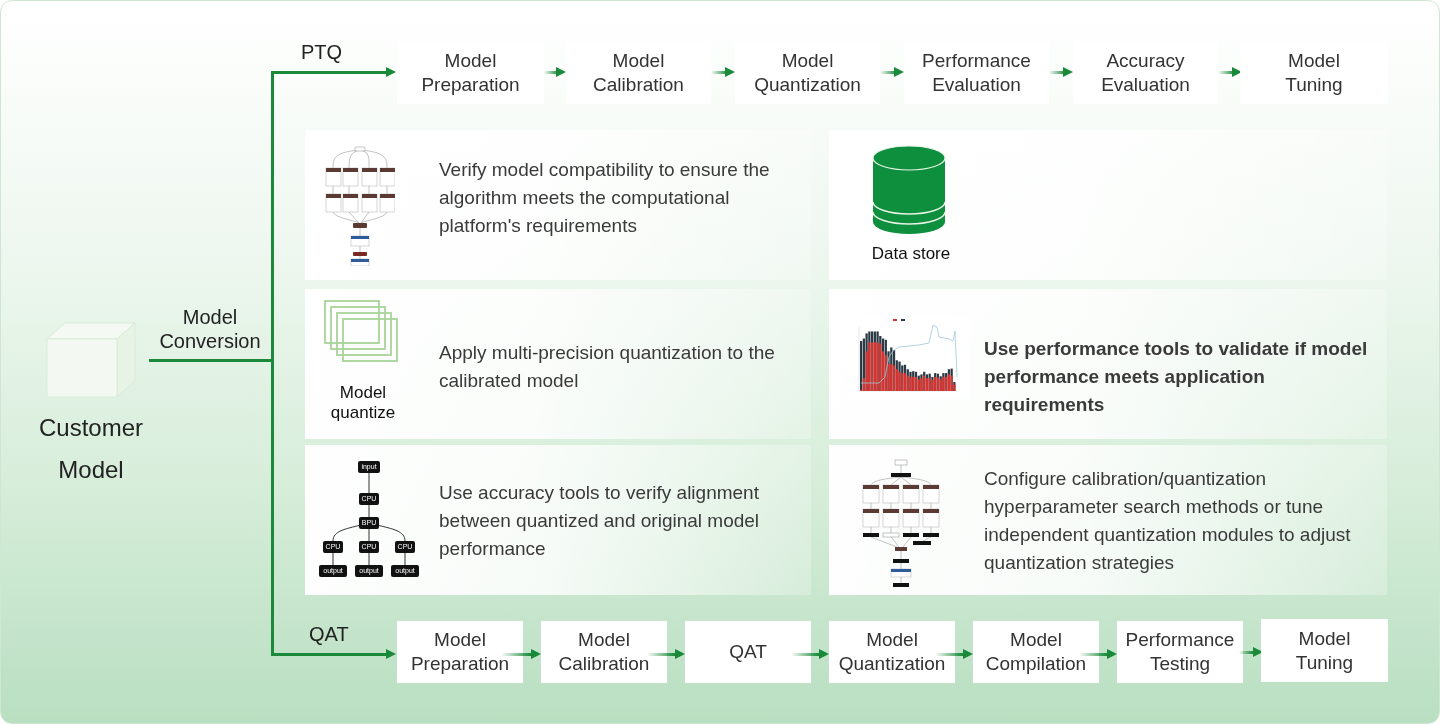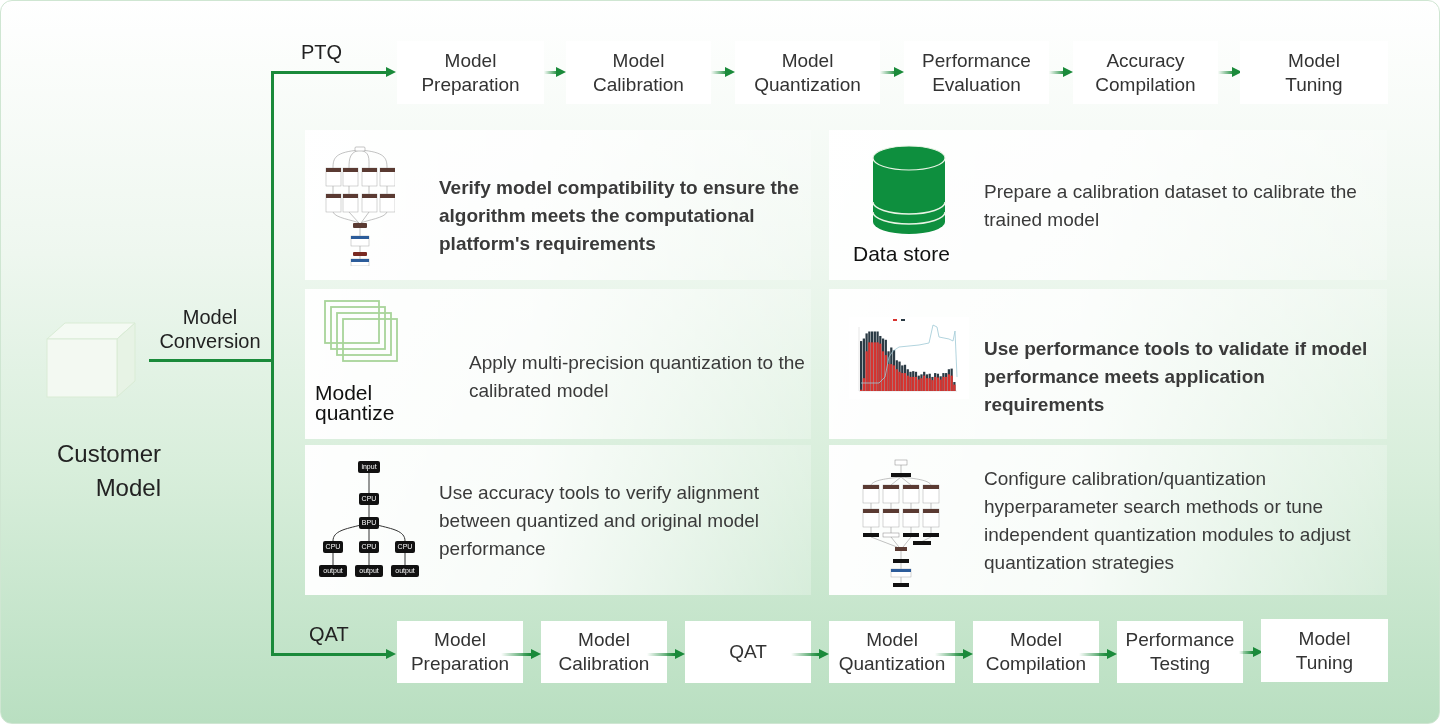--- a/index.html
+++ b/index.html
@@ -13,37 +13,37 @@
     overflow: hidden;
   }
 
   
   .step {
     position: absolute; background: #ffffff; display: flex; align-items: center; justify-content: center;
     text-align: center; font-size: 19px; line-height: 24px; color: #333333; white-space: pre-line;
   }
   .branch-label { position: absolute; font-size: 20px; color: #222222; }
   .conv-label { position: absolute; font-size: 20px; line-height: 24px; text-align: center; color: #222222; white-space: pre-line; }
-  .cust-label { position: absolute; font-size: 24px; line-height: 34px; text-align: right; color: #222222; white-space: pre-line; margin-top: 30px; }
+  .cust-label { position: absolute; font-size: 24px; line-height: 42px; text-align: center; color: #222222; white-space: pre-line; }
 
   .line { position: absolute; background: #1a8a3a; }
 
   .arrow { position: absolute; height: 10px; width: 44px; }
   .arrow .shaft { position: absolute; left: 0; top: 4px; height: 3px; width: 36px;
     background: linear-gradient(90deg, rgba(26,138,58,0) 0%, #1a8a3a 100%); }
   .arrow .head { position: absolute; right: 0; top: 0; width: 0; height: 0;
     border-top: 5px solid transparent; border-bottom: 5px solid transparent; border-left: 10px solid #1a8a3a; }
 
   
   .card {
     position: absolute; height: 150px;
     background: linear-gradient(90deg, rgba(255,255,255,0.97) 0%, rgba(255,255,255,0.85) 45%, rgba(255,255,255,0.25) 100%);
   }
   .card .desc { position: absolute; font-size: 19px; line-height: 28px; color: #3a3a3a; }
-  .card .icon-label { position: absolute; font-size: 21px; line-height: 20px; text-align: left; color: #111111; white-space: pre-line; }
+  .card .icon-label { position: absolute; font-size: 17px; line-height: 20px; text-align: center; color: #111111; white-space: pre-line; }
 </style>
 </head>
 <body>
 
 <div class="canvas">
 
   <svg style="position:absolute;left:44px;top:320px;" width="92" height="78" viewBox="0 0 92 78">
     <polygon points="2,18 20,2 90,2 72,18" fill="#f4faf3" stroke="#d9ecd5" stroke-width="1"></polygon>
     <polygon points="72,18 90,2 90,60 72,76" fill="#e7f3e5" stroke="#d9ecd5" stroke-width="1"></polygon>
     <rect x="2" y="18" width="70" height="58" fill="#f3f9f2" stroke="#d9ecd5" stroke-width="1"></rect>
@@ -84,21 +84,21 @@
       <span class="shaft" style="width:16px;"></span>
       <span class="head"></span>
     </div>
   <div class="step" style="left:903px;top:40px;width:145px;height:63px;">Performance
 Evaluation</div>
   <div class="arrow" style="left:1048px;top:66px;width:24px;">
       <span class="shaft" style="width:16px;"></span>
       <span class="head"></span>
     </div>
   <div class="step" style="left:1072px;top:40px;width:145px;height:63px;">Accuracy
-Compilation</div>
+Evaluation</div>
   <div class="arrow" style="left:1217px;top:66px;width:24px;">
       <span class="shaft" style="width:16px;"></span>
       <span class="head"></span>
     </div>
   <div class="step" style="left:1239px;top:40px;width:148px;height:63px;">Model
 Tuning</div>
 
   <div class="card" style="left:304px;top:129px;width:506px;">
     <svg style="position:absolute;left:20px;top:16px;" width="70" height="120" viewBox="0 0 70 120">
       <g stroke="#999" stroke-width="0.6" fill="none">
@@ -139,46 +139,45 @@
         <rect x="37" y="48" width="15" height="4"></rect>
           <rect x="55" y="48" width="15" height="4"></rect>
         <rect x="28" y="77" width="14" height="5" rx="1"></rect>
       </g>
       <rect x="26" y="90" width="18" height="10" fill="#fff" stroke="#aaa" stroke-width="0.5"></rect>
       <rect x="26" y="90" width="18" height="3" fill="#2c5c9a"></rect>
       <rect x="28" y="106" width="14" height="4" rx="1" fill="#7a2a22"></rect>
       <rect x="26" y="113" width="18" height="7" fill="#fff" stroke="#aaa" stroke-width="0.5"></rect>
       <rect x="26" y="113" width="18" height="3" fill="#2c5c9a"></rect>
     </svg>
-    <div class="desc" style="left:134px;top:44px;width:362px;font-weight:bold;">Verify model compatibility to ensure the algorithm meets the computational platform's requirements</div>
+    <div class="desc" style="left:134px;top:26px;width:362px;">Verify model compatibility to ensure the algorithm meets the computational platform's requirements</div>
   </div>
 
   <div class="card" style="left:828px;top:129px;width:558px;">
     <svg style="position:absolute;left:42px;top:14px;" width="76" height="92" viewBox="0 0 76 92">
       <path d="M2 14 L2 78 A36 12 0 0 0 74 78 L74 14" fill="#0e8f3e"></path>
       <ellipse cx="38" cy="14" rx="36" ry="12" fill="#0e8f3e" stroke="#e8f3e4" stroke-width="1.2"></ellipse>
       <path d="M2 58 A36 12 0 0 0 74 58" fill="none" stroke="#e8f3e4" stroke-width="1.4"></path>
       <path d="M2 68 A36 12 0 0 0 74 68" fill="none" stroke="#e8f3e4" stroke-width="1.4"></path>
     </svg>
     <div class="icon-label" style="left:24px;top:114px;width:116px;">Data store</div>
-    <div class="desc" style="left:155px;top:48px;width:390px;">Prepare a calibration dataset to calibrate the trained model</div>
   </div>
 
   <div class="card" style="left:304px;top:288px;width:506px;">
     <svg style="position:absolute;left:18px;top:10px;" width="80" height="72" viewBox="0 0 80 72">
       <g fill="none" stroke="#a8d49a" stroke-width="1.8">
         <rect x="2" y="2" width="54" height="42"></rect>
         <rect x="8" y="8" width="54" height="42"></rect>
         <rect x="14" y="14" width="54" height="42"></rect>
         <rect x="20" y="20" width="54" height="42"></rect>
       </g>
     </svg>
     <div class="icon-label" style="left:10px;top:94px;width:96px;">Model
 quantize</div>
-    <div class="desc" style="left:134px;top:60px;width:366px;margin-left:30px;">Apply multi-precision quantization to the calibrated model</div>
+    <div class="desc" style="left:134px;top:50px;width:366px;">Apply multi-precision quantization to the calibrated model</div>
   </div>
 
   <div class="card" style="left:828px;top:288px;width:558px;font-weight:bold;">
     <svg id="perf-chart" style="position:absolute;left:20px;top:28px;" width="120" height="82" viewBox="0 0 120 82">
         <rect x="0" y="0" width="120" height="82" fill="#ffffff"></rect>
         <rect x="44" y="2" width="4" height="2" fill="#d8332f"></rect>
         <rect x="52" y="2" width="4" height="2" fill="#2b3a44"></rect>
         <line x1="10" y1="10" x2="10" y2="74" stroke="#ccc" stroke-width="0.5"></line>
         <line x1="10" y1="74" x2="108" y2="74" stroke="#ccc" stroke-width="0.5"></line>
         <rect x="11" y="24.08" width="2.242857142857143" height="49.92" fill="#2b3a44"></rect>

